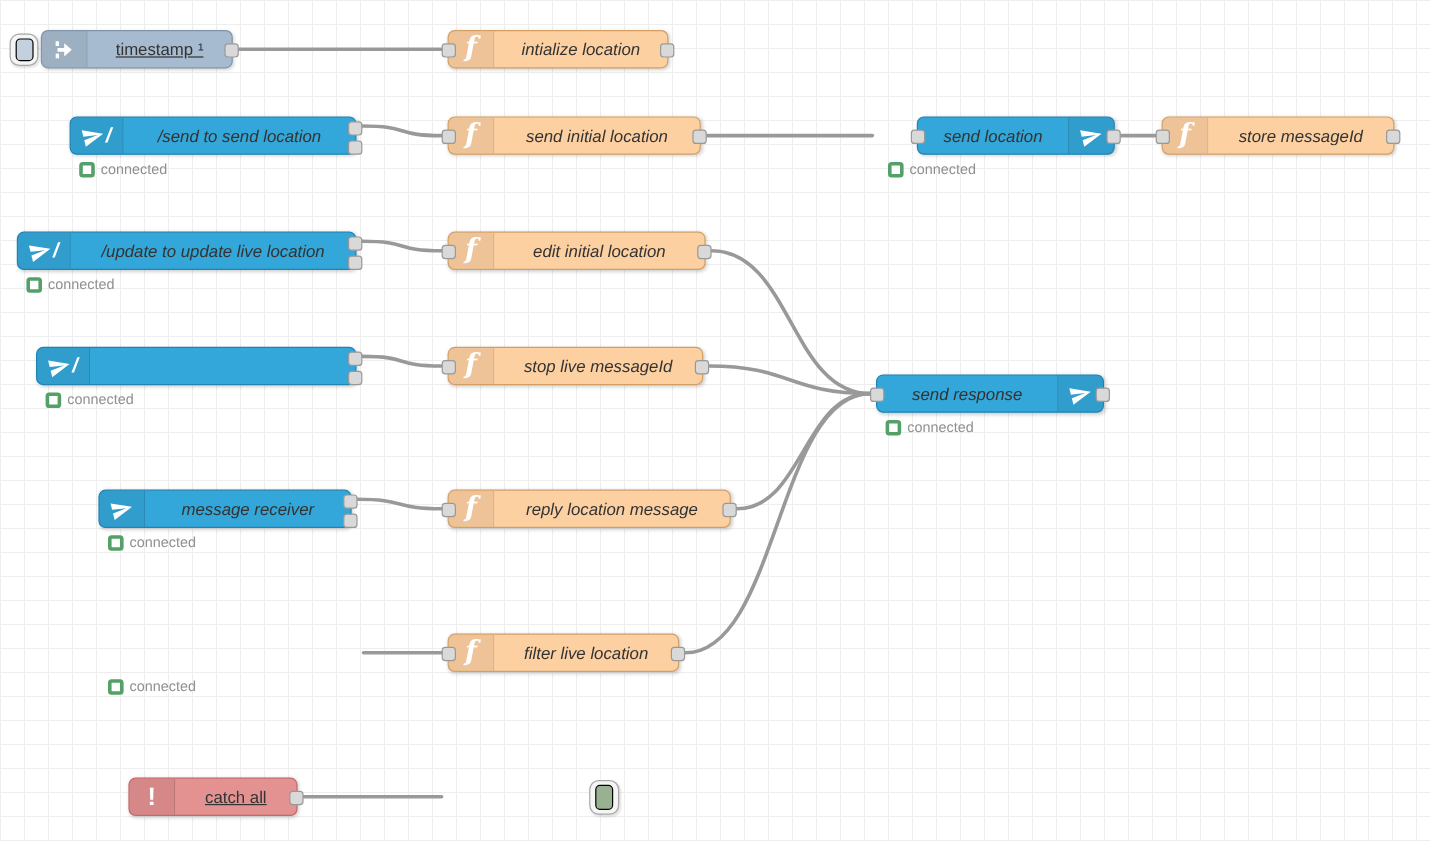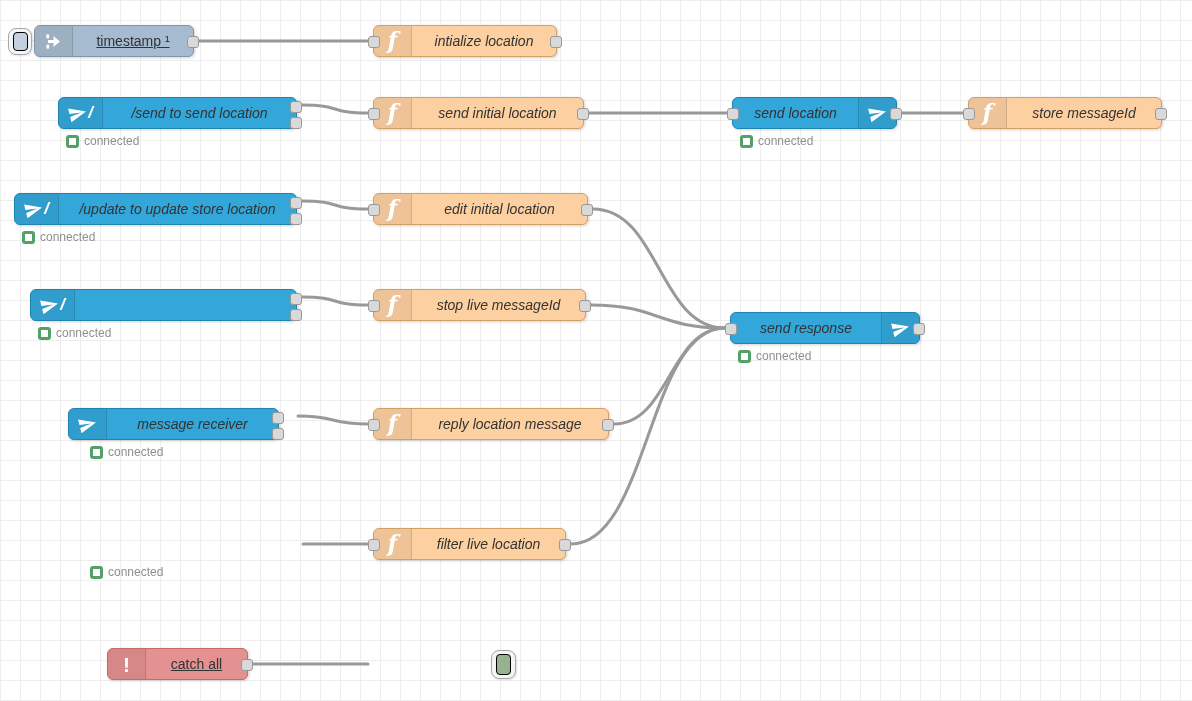--- a/index.html
+++ b/index.html
@@ -129,21 +129,21 @@
 
   <div class="node n-func" style="left:373px;top:97px;width:211px;">
     <span class="icon-box icon-left">
       <span class="glyph func">f</span>
     </span>
     <span class="label">send initial location</span>
     <span class="port in"></span>
     <span class="port out"></span>
   </div>
 
-  <div class="node n-tg" style="left:732px;top:97px;width:165px;">
+  <div class="node n-tg" style="left:764px;top:97px;width:165px;">
     <span class="label">send location</span>
     <span class="icon-box icon-right">
       <svg width="19" height="19" viewBox="0 0 24 24" style="transform:rotate(-14deg);">
         <path d="M2 21 L23 12 L2 3 L2 10 L17 12 L2 14 Z" fill="#fff"></path>
       </svg>
     </span>
     <span class="port in"></span>
     <span class="port out"></span>
   </div>
   <div class="status" style="left:740px;top:134px;">
@@ -160,21 +160,21 @@
     <span class="port out"></span>
   </div>
 
   <div class="node n-tg" style="left:14px;top:193px;width:283px;">
     <span class="icon-box icon-left wide">
       <svg width="19" height="19" viewBox="0 0 24 24" style="transform:rotate(-14deg);">
         <path d="M2 21 L23 12 L2 3 L2 10 L17 12 L2 14 Z" fill="#fff"></path>
       </svg>
       <span class="glyph slash">/</span>
     </span>
-    <span class="label">/update to update store location</span>
+    <span class="label">/update to update live location</span>
     <span class="port out-top port"></span>
     <span class="port out-bot port"></span>
   </div>
   <div class="status" style="left:22px;top:230px;">
     <span class="status-ring"></span>
     <span>connected</span>
   </div>
 
   <div class="node n-func" style="left:373px;top:193px;width:215px;">
     <span class="icon-box icon-left">
@@ -217,21 +217,21 @@
       </svg>
     </span>
     <span class="port in"></span>
     <span class="port out"></span>
   </div>
   <div class="status" style="left:738px;top:349px;">
     <span class="status-ring"></span>
     <span>connected</span>
   </div>
 
-  <div class="node n-tg" style="left:68px;top:408px;width:211px;">
+  <div class="node n-tg" style="left:82px;top:408px;width:211px;">
     <span class="icon-box icon-left">
       <svg width="19" height="19" viewBox="0 0 24 24" style="transform:rotate(-14deg);">
         <path d="M2 21 L23 12 L2 3 L2 10 L17 12 L2 14 Z" fill="#fff"></path>
       </svg>
     </span>
     <span class="label">message receiver</span>
     <span class="port out-top port"></span>
     <span class="port out-bot port"></span>
   </div>
   <div class="status" style="left:90px;top:445px;">

